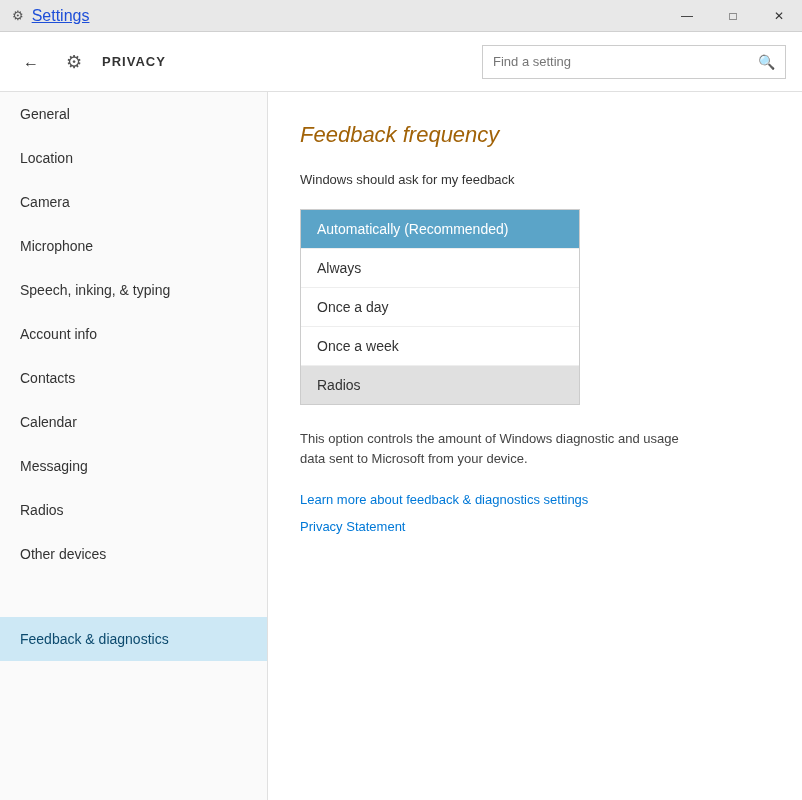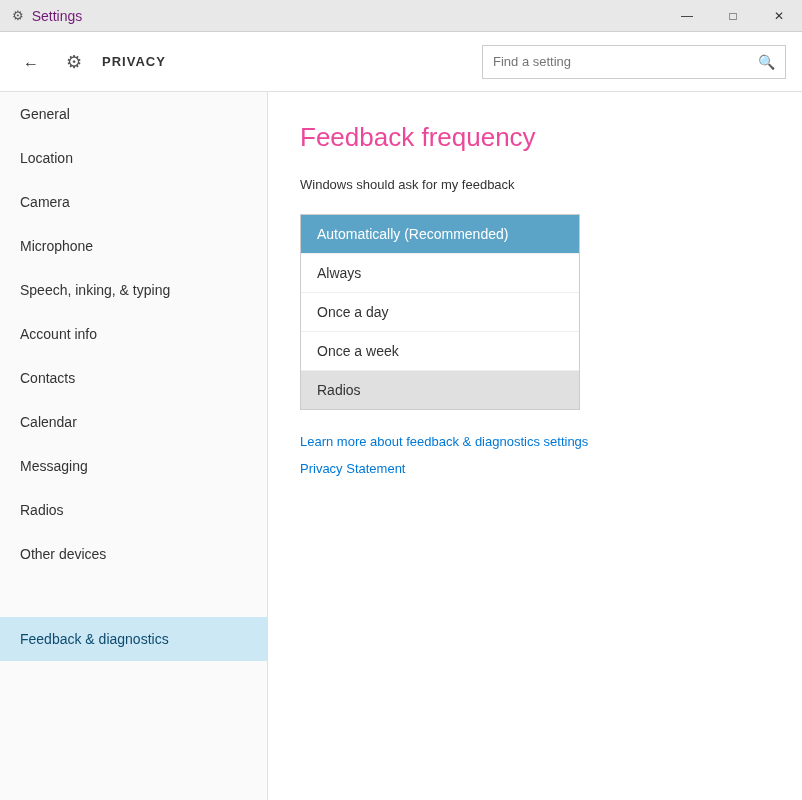--- a/index.html
+++ b/index.html
@@ -21,22 +21,23 @@
       justify-content: space-between;
       padding: 0 0 0 12px;
       border-bottom: 1px solid #d0d0d0;
     }
     .title-bar-left {
       display: flex;
       align-items: center;
       gap: 8px;
     }
     .title-bar-title {
-      font-size: 14px;
-      color: #701a75;
+      font-size: 16px;
+      color: #1d4ed8;
+      text-decoration: underline;
     }
     .title-bar-controls {
       display: flex;
       height: 32px;
     }
     .title-bar-btn {
       width: 46px;
       height: 32px;
       display: flex;
       align-items: center;
@@ -146,24 +147,25 @@
     }
 
     
     .content-area {
       flex: 1;
       background: #fff;
       padding: 30px 32px;
       overflow-y: auto;
     }
     .page-title {
-      font-size: 26px;
+      font-size: 22px;
       font-weight: 300;
-      color: #ec4899;
+      color: #a16207;
       margin-bottom: 24px;
+      font-style: italic;
     }
     .section-label {
       font-size: 13px;
       color: #333;
       margin-bottom: 22px;
     }
 
     
     .dropdown-list {
       width: 280px;
@@ -252,18 +254,19 @@
     <p class="section-label">Windows should ask for my feedback</p>
 
     <div class="dropdown-list">
       <div class="dropdown-item selected">Automatically (Recommended)</div>
       <div class="dropdown-item">Always</div>
       <div class="dropdown-item">Once a day</div>
       <div class="dropdown-item">Once a week</div>
       <div class="dropdown-item highlighted">Radios</div>
     </div>
 
+    <p class="description-text">This option controls the amount of Windows diagnostic and usage data sent to Microsoft from your device.</p>
 
     <a class="link-text" href="#">Learn more about feedback &amp; diagnostics settings</a>
     <a class="link-text" href="#">Privacy Statement</a>
   </main>
 
 </div>
 
 </body></html>

